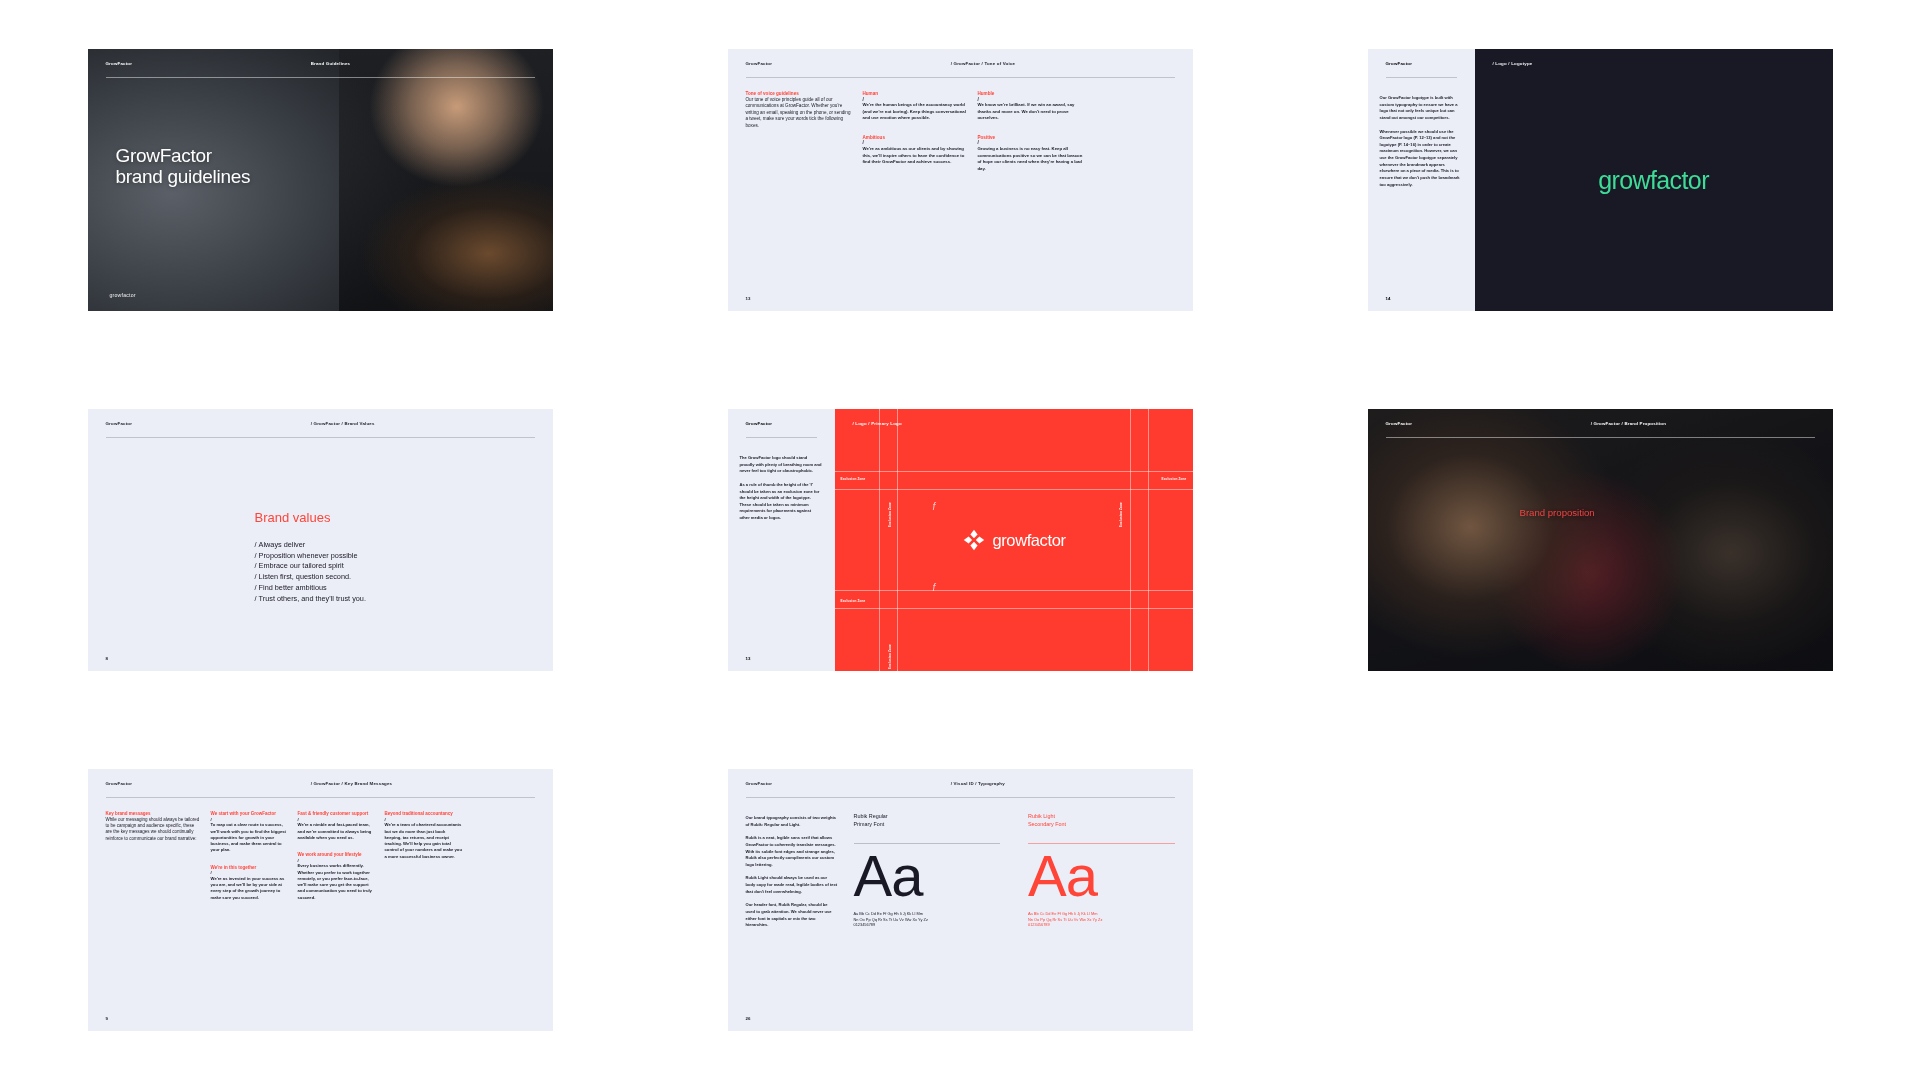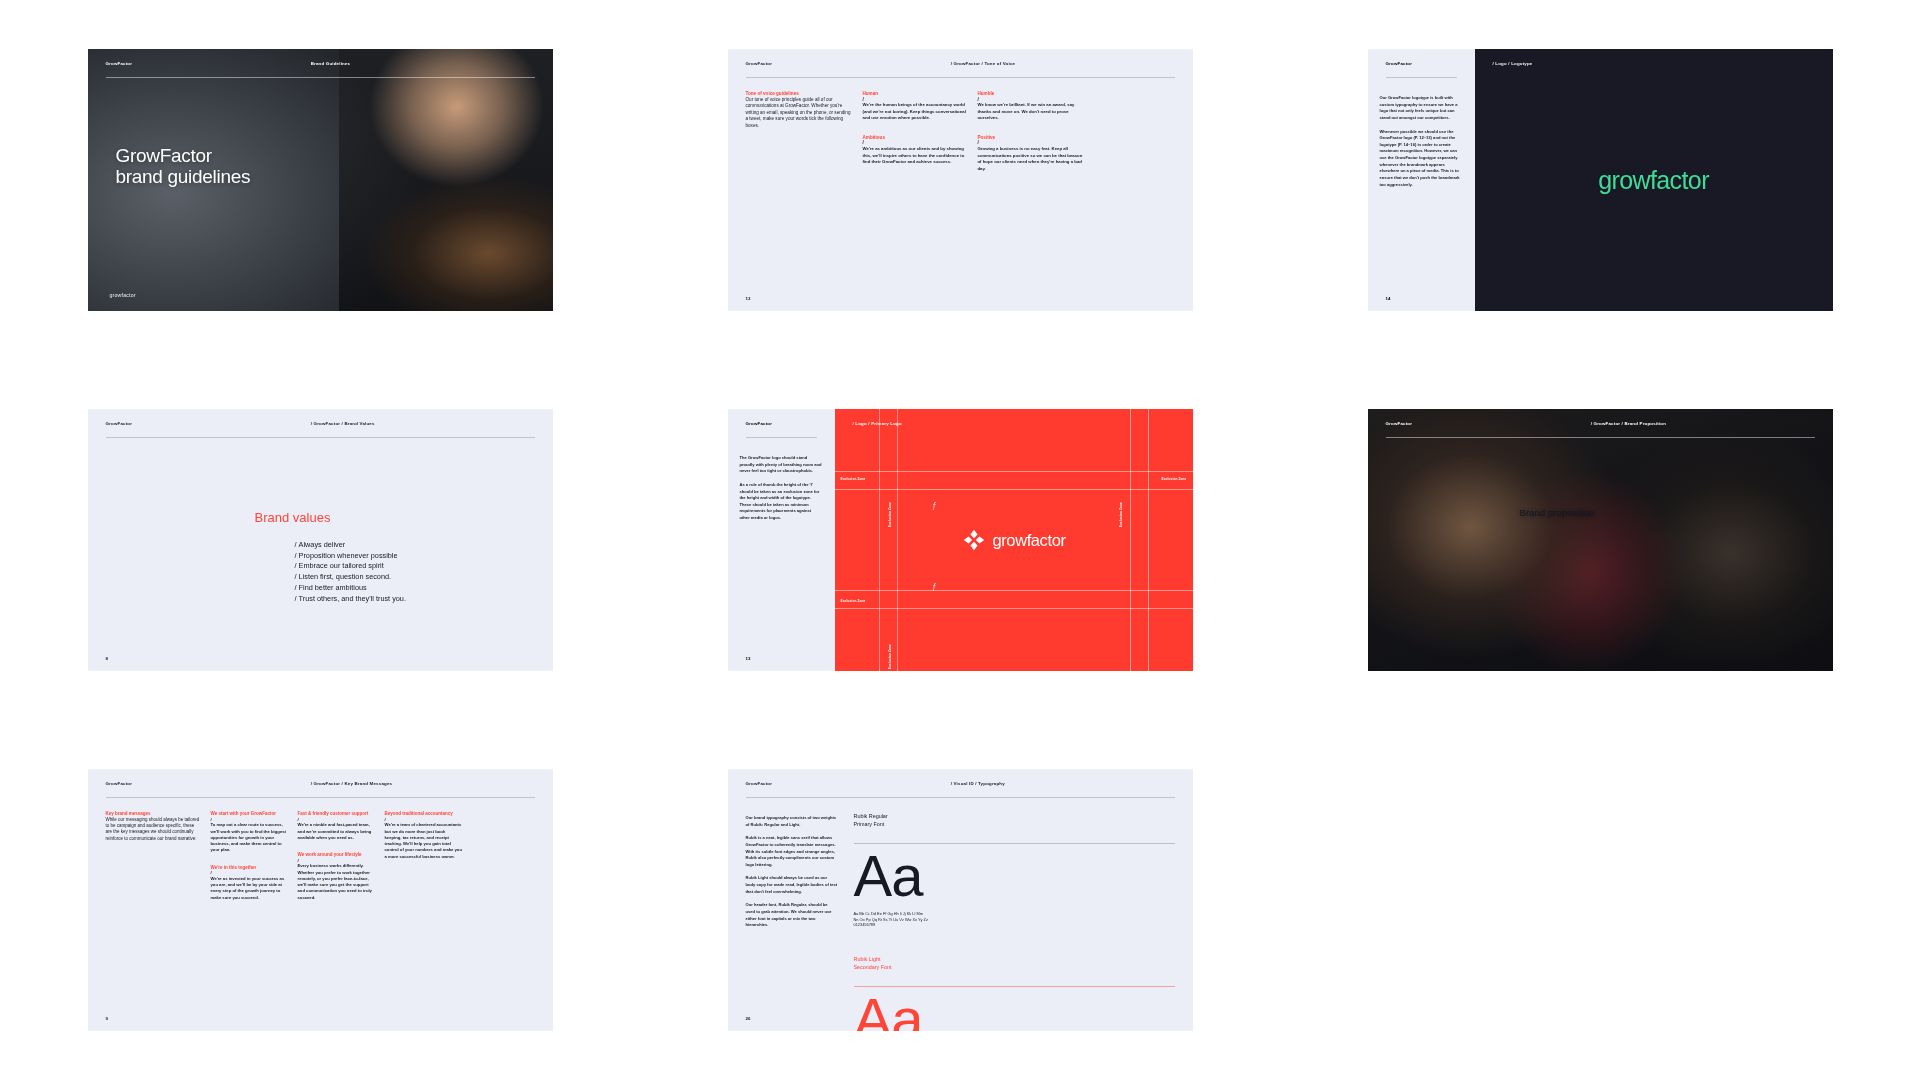--- a/index.html
+++ b/index.html
@@ -82,21 +82,21 @@
     text-shadow: 0 1px 4px rgba(0,0,0,.35);
   }
   .cover-foot {
     position: absolute; left: 22px; bottom: 13px;
     color: rgba(255,255,255,.92);
     font-size: 5.2px; font-weight: 500; letter-spacing: .2px;
   }
 
   .prop-block {
     position: absolute; left: 152px; right: 22px; top: 98px;
-    color: #0f172a;
+    color: #ef4444;
     text-shadow: 0 1px 4px rgba(0,0,0,.45);
   }
   .prop-title { font-size: 9.6px; font-weight: 400; line-height: 1.28; }
   .prop-body  { font-size: 9.6px; font-weight: 400; line-height: 1.28; }
 
   
   .div-row {
     position: absolute; left: 0; right: 0; top: 108px;
     display: flex; color: #fff; align-items: baseline;
   }
@@ -113,21 +113,21 @@
   .tov-h { color: #ff4438; font-size: 4.6px; font-weight: 700; margin-bottom: .5px; }
   .tov-intro { color: #191926; font-size: 4.6px; line-height: 1.42; }
   .tov-slash { color: #191926; font-size: 4.6px; font-weight: 700; line-height: 1.3; }
   .tov-body { color: #191926; font-size: 4.3px; line-height: 1.5; font-weight: 600; }
   .tov-group { margin-bottom: 13px; }
 
   
   .bv-wrap { position: absolute; left: 167px; right: 20px; top: 100px; }
   .bv-h { color: #ff4438; font-size: 13px; font-weight: 500; line-height: 1.45; }
   .bv-p { color: #191926; font-size: 7.3px; font-weight: 400; line-height: 1.45; }
-  .bv-list { margin-top: 12px; margin-left: 40px; }
+  .bv-list { margin-top: 12px; }
   .bv-item { color: #191926; font-size: 7.3px; font-weight: 400; line-height: 1.48; }
   .bv-item .sl { color: #191926; }
 
   
   .split { position: absolute; inset: 0; display: flex; }
   .split-left { width: 107px; background: #eceef7; position: relative; flex: none; }
   .split-right { flex: 1; position: relative; }
   .lt-body {
     position: absolute; left: 12px; right: 12px; top: 46px;
     color: #191926; font-size: 4.1px; line-height: 1.62; font-weight: 600;
@@ -168,21 +168,21 @@
   .km-slash { color: #191926; font-size: 4.3px; font-weight: 700; line-height: 1.3; }
   .km-body { color: #191926; font-size: 4.2px; line-height: 1.5; font-weight: 600; }
   .km-group { margin-bottom: 11px; }
 
   
   .ty-left {
     position: absolute; left: 18px; top: 46px; width: 92px;
     color: #191926; font-size: 4.1px; line-height: 1.62; font-weight: 600;
   }
   .ty-left p { margin-bottom: 7px; }
-  .ty-specs { position: absolute; left: 126px; right: 18px; top: 44px; display: flex; gap: 28px; flex-direction: column; }
+  .ty-specs { position: absolute; left: 126px; right: 18px; top: 44px; display: flex; gap: 28px; }
   .ty-col { flex: 1; }
   .ty-name { font-size: 5.4px; line-height: 1.45; font-weight: 400; }
   .ty-col.primary .ty-name { color: #191926; }
   .ty-col.secondary .ty-name { color: #ff4438; }
   .ty-hr { height: 1px; background: rgba(0,0,0,.2); margin: 14px 0 4px; }
   .ty-col.secondary .ty-hr { background: rgba(255,68,56,.45); }
   .ty-aa { font-size: 58px; line-height: .95; font-weight: 400; letter-spacing: -1px; }
   .ty-col.primary .ty-aa { color: #191926; }
   .ty-col.secondary .ty-aa { color: #ff4438; font-weight: 300; }
   .ty-glyphs { font-size: 3.9px; line-height: 1.5; font-weight: 500; margin-top: 8px; }

